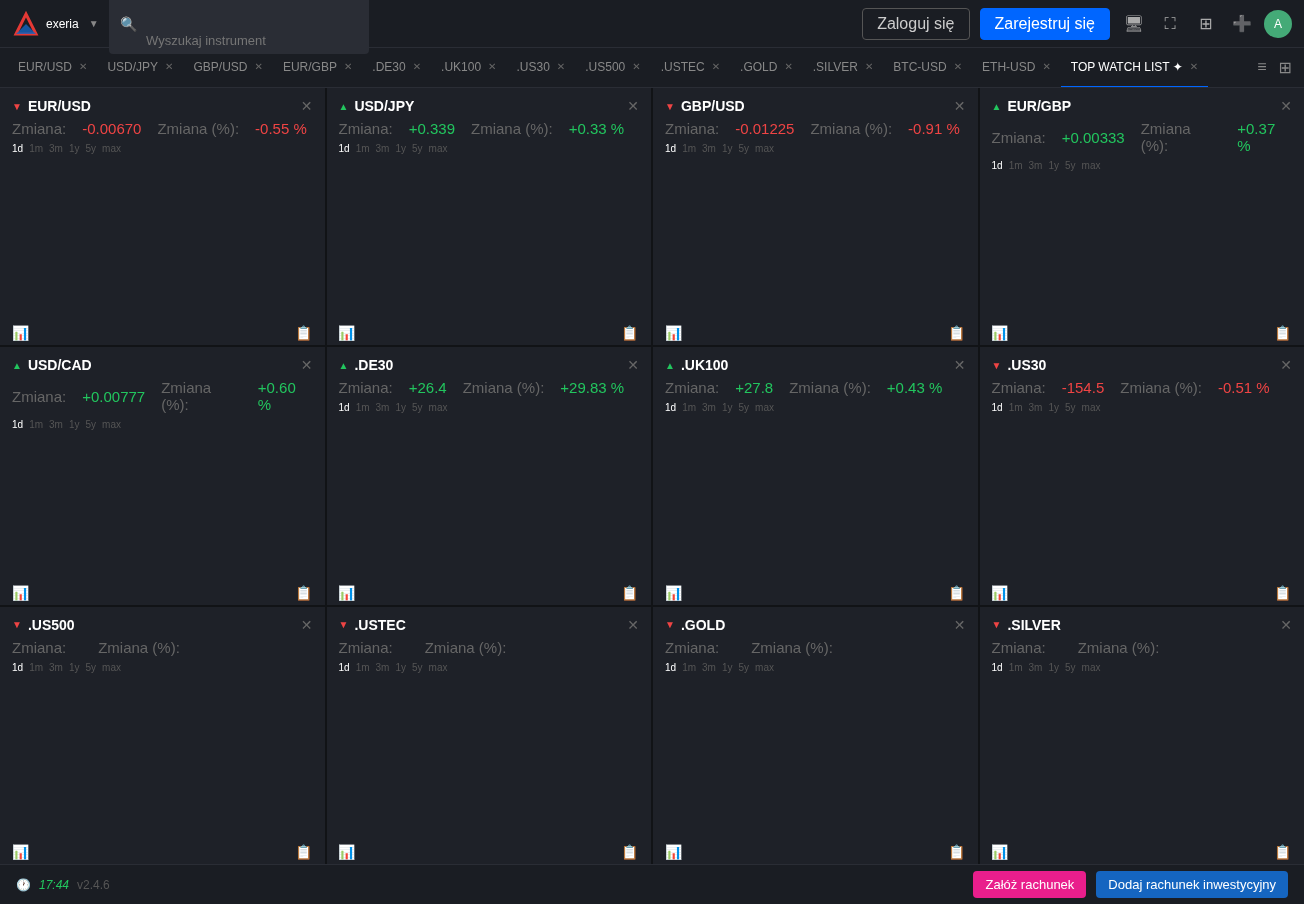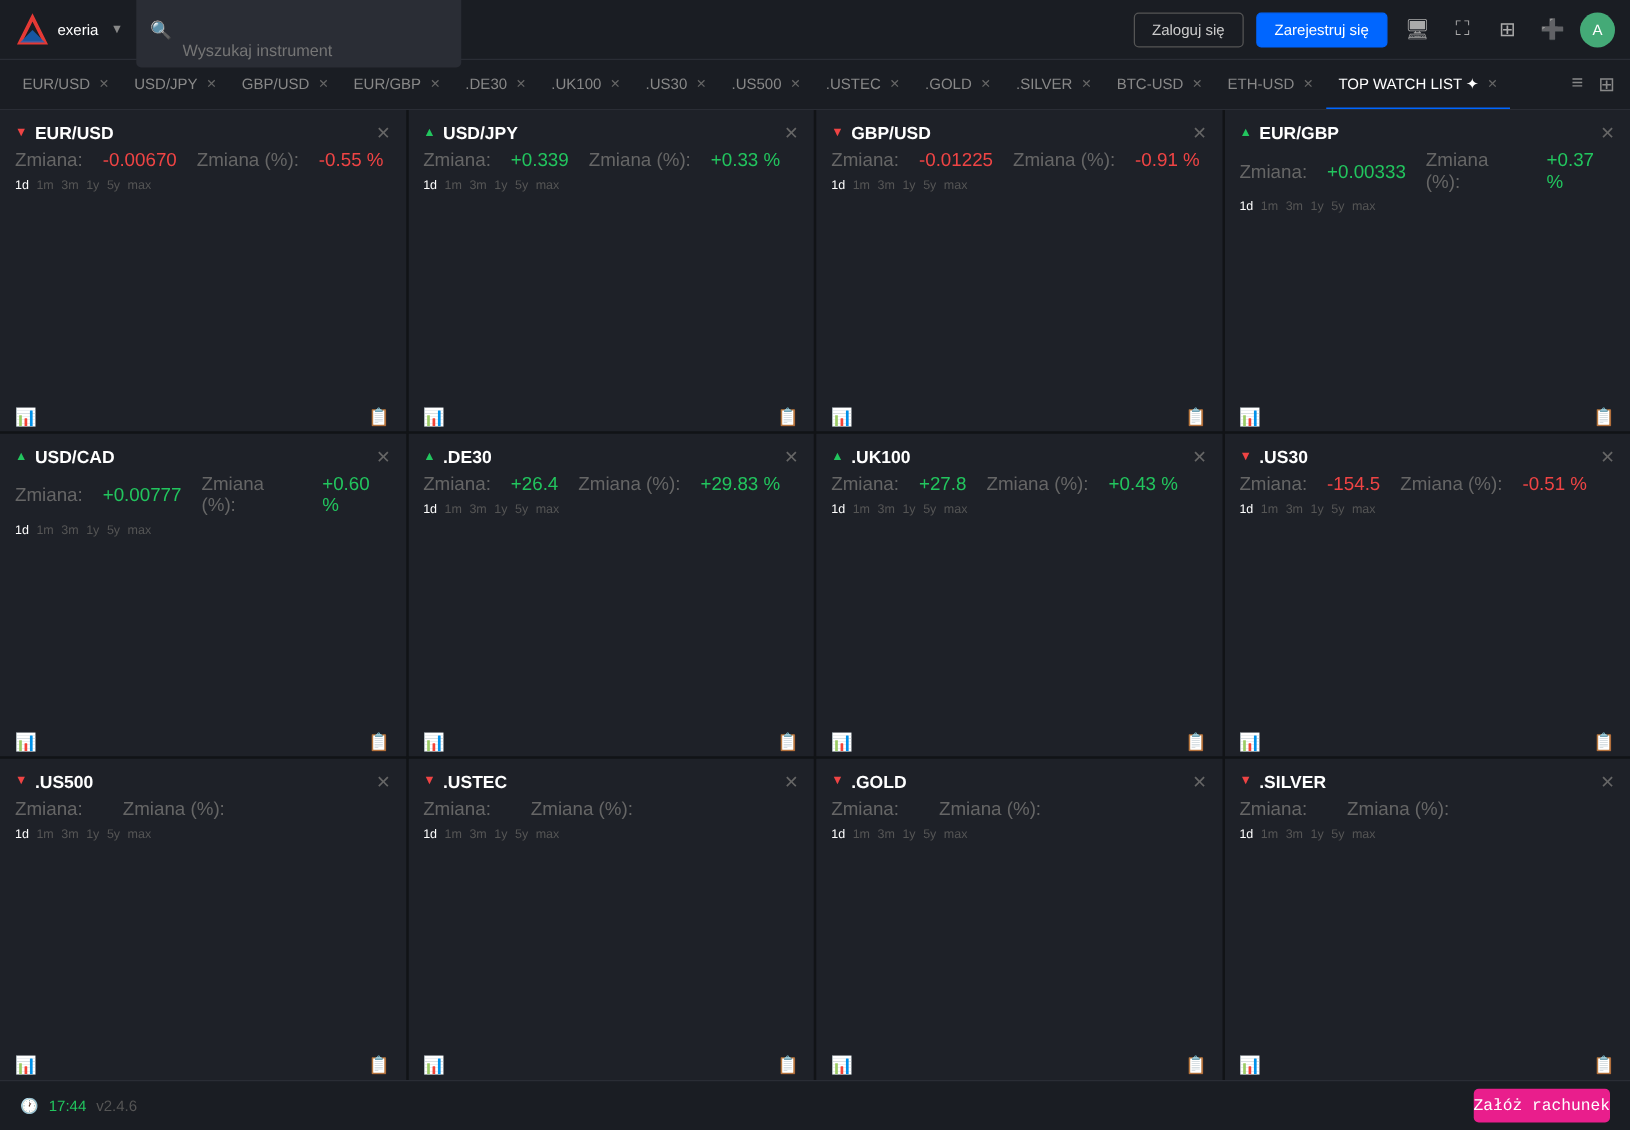--- a/index.html
+++ b/index.html
@@ -7,21 +7,21 @@
 
     
     .header { display: flex; align-items: center; background: #1a1d23; height: 48px; padding: 0 12px; gap: 10px; border-bottom: 1px solid #2a2d35; }
     .logo { display: flex; align-items: center; gap: 6px; }
     .logo-icon { width: 28px; height: 28px; }
     .logo-text { color: #fff; font-size: 12px; font-weight: 500; }
     .dropdown-arrow { color: #888; font-size: 10px; cursor: pointer; }
     .search-bar { display: flex; align-items: center; background: #2a2d35; border-radius: 4px; padding: 6px 12px; gap: 8px; width: 260px; }
     .search-bar input { background: none; border: none; outline: none; color: #aaa; font-size: 13px; width: 100%; margin-top: 33px; }
     .header-spacer { flex: 1; }
-    .header-btn { padding: 6px 14px; border-radius: 4px; border: 1px solid #555; background: none; color: #ccc; cursor: pointer; font-size: 12px; }
+    .header-btn { padding: 6px 14px; border-radius: 4px; border: 1px solid #555; background: none; color: #ccc; cursor: pointer; font-size: 16px; }
     .header-btn-primary { background: #0066ff; border-color: #0066ff; color: #fff; }
     .header-icons { display: flex; gap: 8px; align-items: center; }
     .header-icon { width: 28px; height: 28px; display: flex; align-items: center; justify-content: center; cursor: pointer; color: #aaa; font-size: 16px; }
     .avatar { width: 28px; height: 28px; border-radius: 50%; background: #4a7; display: flex; align-items: center; justify-content: center; color: #fff; font-size: 12px; cursor: pointer; }
 
     
     .tab-bar { display: flex; align-items: center; background: #1a1d23; height: 40px; padding: 0 8px; border-bottom: 1px solid #2a2d35; overflow-x: auto; gap: 0; }
     .tab-bar::-webkit-scrollbar { display: none; }
     .tab { display: flex; align-items: center; gap: 5px; padding: 0 10px; height: 40px; cursor: pointer; color: #888; font-size: 12px; white-space: nowrap; border-bottom: 2px solid transparent; }
     .tab.active { color: #fff; border-bottom: 2px solid #0066ff; }
@@ -46,23 +46,23 @@
     .chart-timeframe { display: flex; gap: 6px; padding: 2px 12px; font-size: 10px; color: #555; }
     .chart-timeframe span { cursor: pointer; }
     .chart-timeframe span.active { color: #fff; }
     .chart-area { flex: 1; padding: 4px 8px; position: relative; }
     .card-footer { display: flex; align-items: center; justify-content: space-between; padding: 4px 12px; }
     .footer-icon { color: #444; font-size: 14px; cursor: pointer; }
 
     
     .bottom-bar { display: flex; align-items: center; background: #1a1d23; height: 40px; padding: 0 16px; border-top: 1px solid #2a2d35; justify-content: space-between; }
     .bottom-left { display: flex; align-items: center; gap: 8px; color: #555; font-size: 12px; }
-    .time-text { color: #22c55e; }
+    .time-text { color: #22c55e; font-style: italic; }
     .bottom-right { display: flex; gap: 10px; }
-    .bottom-btn { padding: 6px 0; border-radius: 4px; border: none; cursor: pointer; font-size: 13px; font-family: Liberation Mono, monospace; }
+    .bottom-btn { padding: 6px 12px; border-radius: 4px; border: none; cursor: pointer; font-size: 13px; }
     .bottom-btn-pink { background: #e91e8c; color: #fff; }
     .bottom-btn-blue { background: #1565c0; color: #fff; }
 
     svg.chart { width: 100%; height: 100%; }
   </style>
 </head>
 <body>
 
 <div class="header">
   <div class="logo">
@@ -521,14 +521,15 @@
   </div>
 
 <div class="bottom-bar">
   <div class="bottom-left">
     <span>🕐</span>
     <span class="time-text">17:44</span>
     <span>v2.4.6</span>
   </div>
   <div class="bottom-right">
     <button class="bottom-btn bottom-btn-pink">Załóż rachunek</button>
+    <button class="bottom-btn bottom-btn-blue">Dodaj rachunek inwestycyjny</button>
   </div>
 </div>
 
 </body></html>

